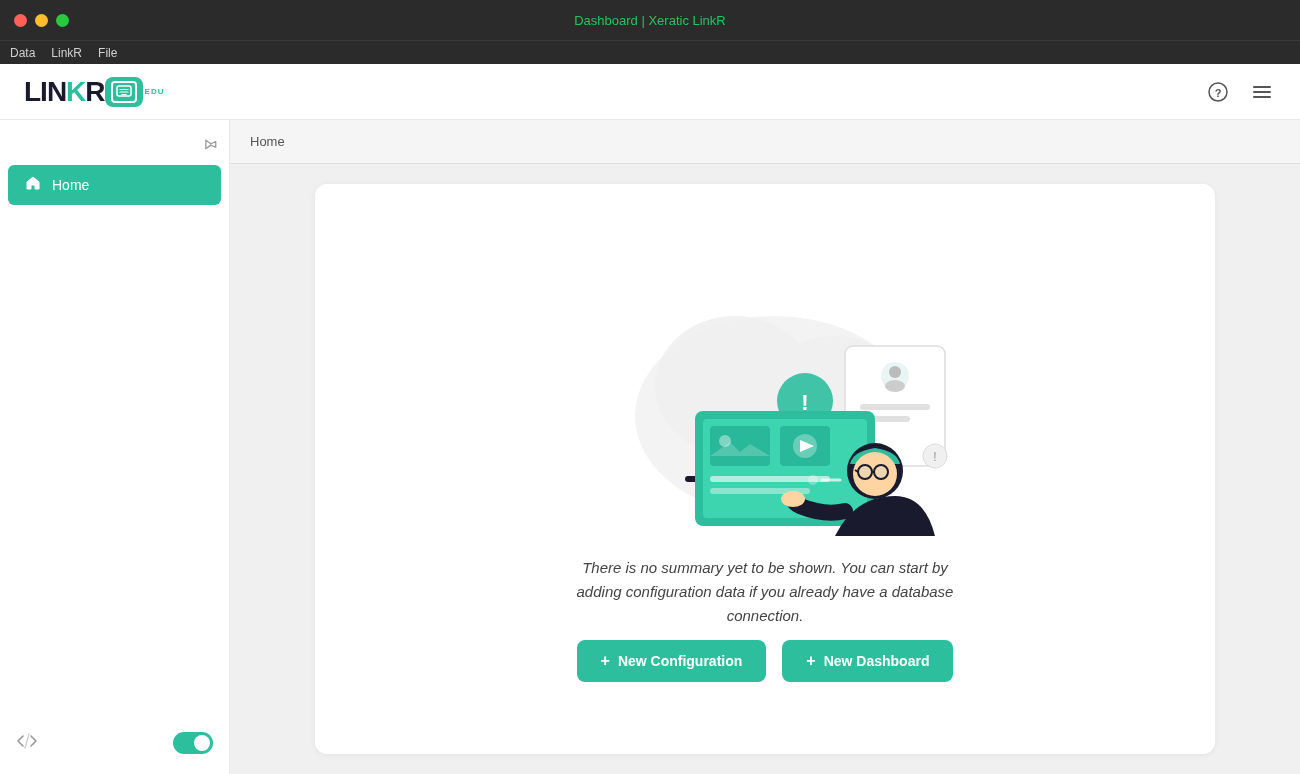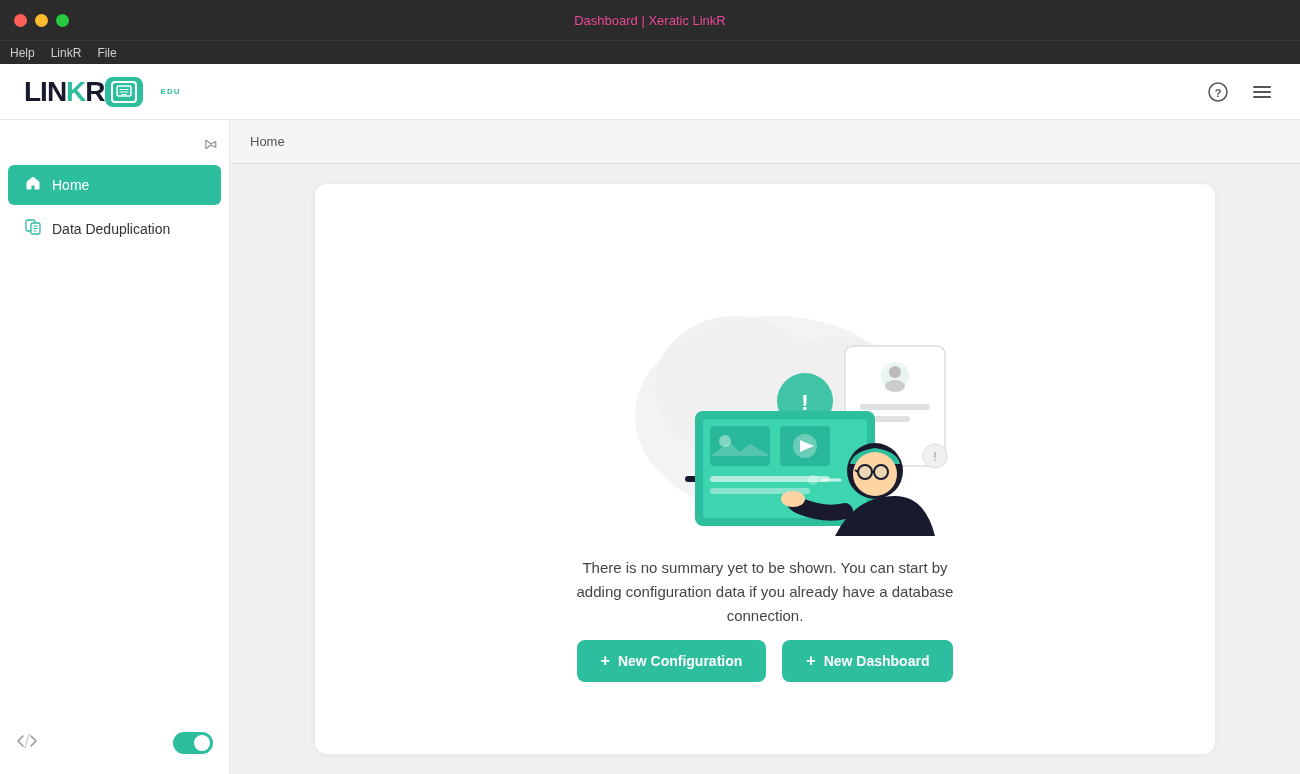--- a/index.html
+++ b/index.html
@@ -32,21 +32,21 @@
     .traffic-light {
       width: 13px;
       height: 13px;
       border-radius: 50%;
       display: inline-block;
     }
     .tl-red { background: #ff5f57; }
     .tl-yellow { background: #febc2e; }
     .tl-green { background: #28c840; }
     .title-bar-title {
-      color: #ec4899;
+      color: #22c55e;
       font-size: 13px;
       font-weight: 500;
     }
 
     
     .menu-bar {
       width: 100%;
       height: 24px;
       background: #2b2b2b;
       display: flex;
@@ -258,20 +258,21 @@
       box-shadow: 0 1px 6px rgba(0,0,0,0.06);
     }
 
     .empty-text {
       font-size: 15px;
       color: #444;
       text-align: center;
       line-height: 1.6;
       max-width: 380px;
       margin-bottom: 12px;
+      font-style: italic;
     }
 
     .action-buttons {
       display: flex;
       gap: 16px;
     }
     .btn-primary {
       background: #2dbe9e;
       color: white;
       border: none;
@@ -301,41 +302,41 @@
 <div class="title-bar">
   <div class="title-bar-controls">
     <span class="traffic-light tl-red"></span>
     <span class="traffic-light tl-yellow"></span>
     <span class="traffic-light tl-green"></span>
   </div>
   <span class="title-bar-title">Dashboard | Xeratic LinkR</span>
 </div>
 
 <div class="menu-bar">
-  <span class="menu-item">Help</span>
+  <span class="menu-item">Data</span>
   <span class="menu-item">LinkR</span>
   <span class="menu-item">File</span>
 </div>
 
 <div class="app-container">
 
   <div class="app-header">
     <div class="logo">
       <span class="logo-text">
         LIN<span class="logo-r">K</span>R
       </span>
       <div class="logo-badge">
         <div class="logo-badge-inner">
           <svg width="16" height="14" viewBox="0 0 16 14" fill="none">
             <rect x="1" y="1" width="14" height="10" rx="2" stroke="white" stroke-width="1.5" fill="none"></rect>
             <path d="M4 7h8M4 4.5h8M6 9.5h4" stroke="white" stroke-width="1.2" stroke-linecap="round"></path>
           </svg>
         </div>
       </div>
-      <div style="display:flex;flex-direction:column;margin-left:18px">
+      <div style="display:flex;flex-direction:column;margin-left:2px">
         <span style="font-size:8px;color:#2dbe9e;font-weight:800;letter-spacing:1px">EDU</span>
       </div>
     </div>
     <div class="header-actions">
       <div class="header-icon-btn">
         <svg width="22" height="22" viewBox="0 0 22 22" fill="none">
           <circle cx="11" cy="11" r="9" stroke="#555" stroke-width="1.5" fill="none"></circle>
           <text x="11" y="15.5" text-anchor="middle" font-size="11" fill="#555" font-weight="bold">?</text>
         </svg>
       </div>
@@ -362,30 +363,20 @@
 
       <div class="nav-item active">
         <span class="nav-icon">
           <svg width="16" height="16" viewBox="0 0 16 16" fill="none">
             <path d="M2 7L8 2L14 7V14H10V10H6V14H2V7Z" fill="white" stroke="white" stroke-width="1" stroke-linejoin="round"></path>
           </svg>
         </span>
         <span>Home</span>
       </div>
 
-      <div class="nav-item">
-        <span class="nav-icon">
-          <svg width="16" height="16" viewBox="0 0 16 16" fill="none">
-            <rect x="1" y="1" width="9" height="11" rx="1.5" stroke="#2dbe9e" stroke-width="1.3" fill="none"></rect>
-            <rect x="6" y="4" width="9" height="11" rx="1.5" stroke="#2dbe9e" stroke-width="1.3" fill="white"></rect>
-            <path d="M9 7h3M9 9.5h3M9 12h2" stroke="#2dbe9e" stroke-width="1" stroke-linecap="round"></path>
-          </svg>
-        </span>
-        <span>Data Deduplication</span>
-      </div>
 
 
 
 
       <div class="sidebar-bottom">
         <span class="sidebar-code-icon">
           <svg width="22" height="16" viewBox="0 0 22 16" fill="none">
             <path d="M7 3L2 8L7 13" stroke="#999" stroke-width="1.6" stroke-linecap="round" stroke-linejoin="round"></path>
             <path d="M15 3L20 8L15 13" stroke="#999" stroke-width="1.6" stroke-linecap="round" stroke-linejoin="round"></path>
             <path d="M13 1L9 15" stroke="#ccc" stroke-width="1.3" stroke-linecap="round"></path>

